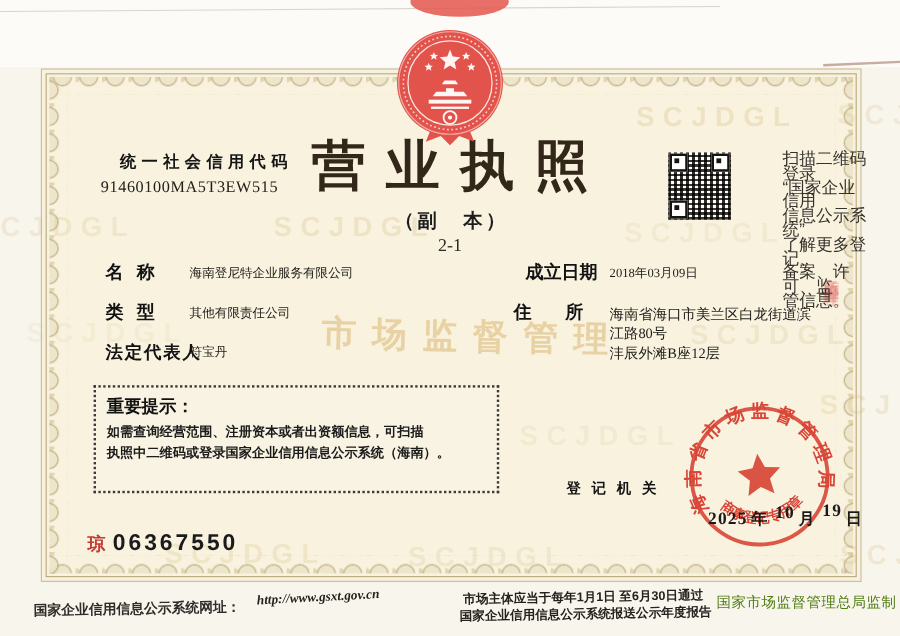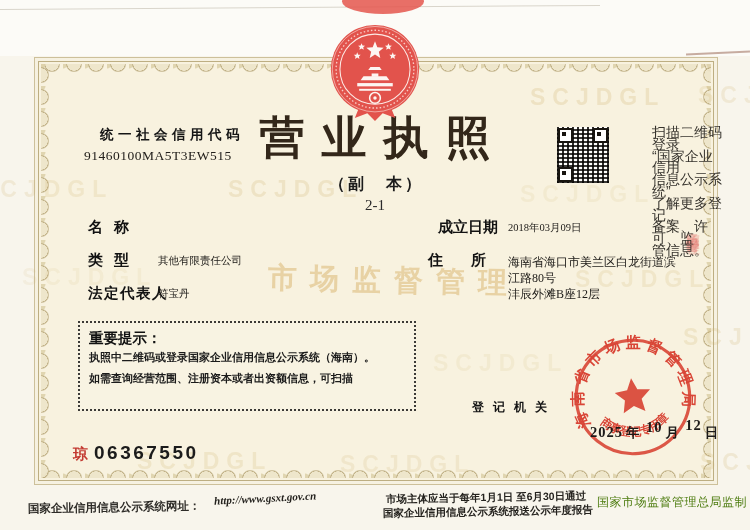--- a/index.html
+++ b/index.html
@@ -152,34 +152,35 @@
   <div class="qr-caption">
     <div>扫描二维码登录</div>
     <div>“国家企业信用</div>
     <div>信息公示系统”</div>
     <div>了解更多登记、</div>
     <div>备案、许可、监</div>
     <div>管信息。</div>
   </div>
 
   <div class="lab lab2" style="left:88px;top:218px;">名称</div>
+  <div class="val" style="left:158px;top:221px;">海南登尼特企业服务有限公司</div>
   <div class="lab lab2" style="left:88px;top:251px;">类型</div>
   <div class="val" style="left:158px;top:254px;">其他有限责任公司</div>
   <div class="lab lab5" style="left:88px;top:284px;">法定代表人</div>
   <div class="val" style="left:158px;top:287px;">符宝丹</div>
 
   <div class="lab" style="left:438px;top:218px;"><span class="labj">成立日期</span></div>
   <div class="val" style="left:508px;top:221px;">2018年03月09日</div>
   <div class="lab" style="left:428px;top:251px;"><span class="labj">住所</span></div>
   <div class="val addr" style="left:508px;top:254px;"><span>海南省海口市美兰区白龙街道滨江路80号</span><br><span>沣辰外滩B座12层</span></div>
 
   <div class="notice">
     <div class="nt">重要提示：</div>
+    <div class="nl">如需查询经营范围、注册资本或者出资额信息，可扫描</div>
     <div class="nl nl2">执照中二维码或登录国家企业信用信息公示系统（海南）。</div>
-    <div class="nl">如需查询经营范围、注册资本或者出资额信息，可扫描</div>
   </div>
 
   <div class="regorg">登记机关</div>
   <div class="seal">
     <svg width="126" height="126" viewBox="0 0 120 120">
       <defs>
         <path id="arcTop" d="M 17,82 A 48,48 0 1 1 103,82" fill="none"></path>
         <path id="arcBot" d="M 25,80 A 45,45 0 0 0 95,80" fill="none"></path>
       </defs>
       <circle cx="60" cy="60" r="54" fill="none" stroke="#dd3a2e" stroke-width="3" opacity=".9"></circle>
@@ -188,21 +189,21 @@
         <textPath href="#arcTop" startOffset="0" textLength="186" lengthAdjust="spacing">海南省市场监督管理局</textPath>
       </text>
       <text font-size="11" font-weight="bold" fill="#dd3a2e" font-family="Liberation Sans, sans-serif">
         <textPath href="#arcBot" startOffset="2" textLength="74" lengthAdjust="spacing">商事登记专用章</textPath>
       </text>
     </svg>
   </div>
   <div class="dateline">
     <span class="num">2025</span><span class="u">年</span>
     <span class="num m">10</span><span class="u">月</span>
-    <span class="num d">12</span><span class="u">日</span>
+    <span class="num d">19</span><span class="u">日</span>
   </div>
 
   <div class="serial">
     <span class="pre">琼</span>
     <span class="num">06367550</span>
   </div>
 
   <div class="f-sitelab">国家企业信用信息公示系统网址：</div>
   <div class="f-url">http://www.gsxt.gov.cn</div>
   <div class="f-mid1">市场主体应当于每年1月1日 至6月30日通过</div>

